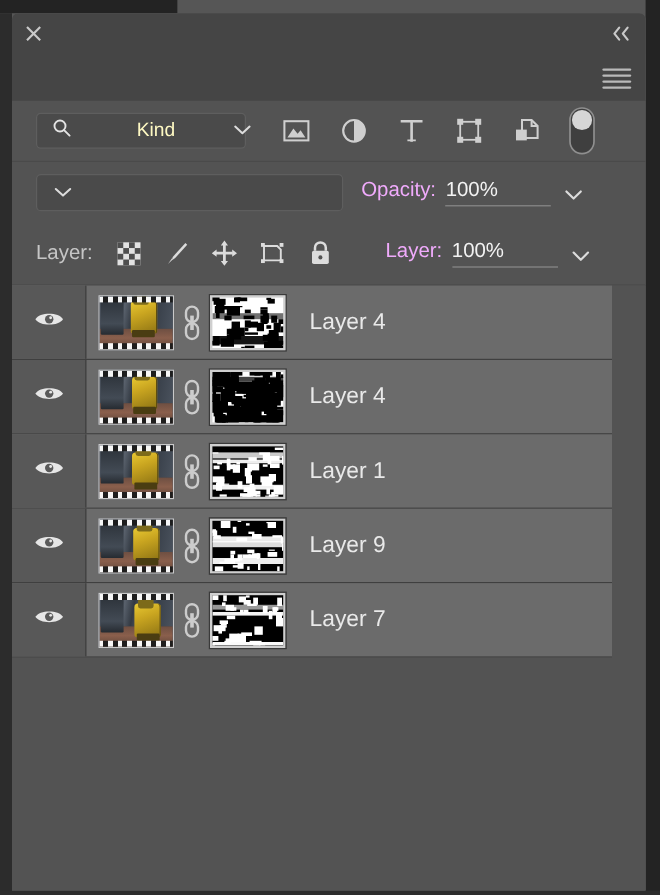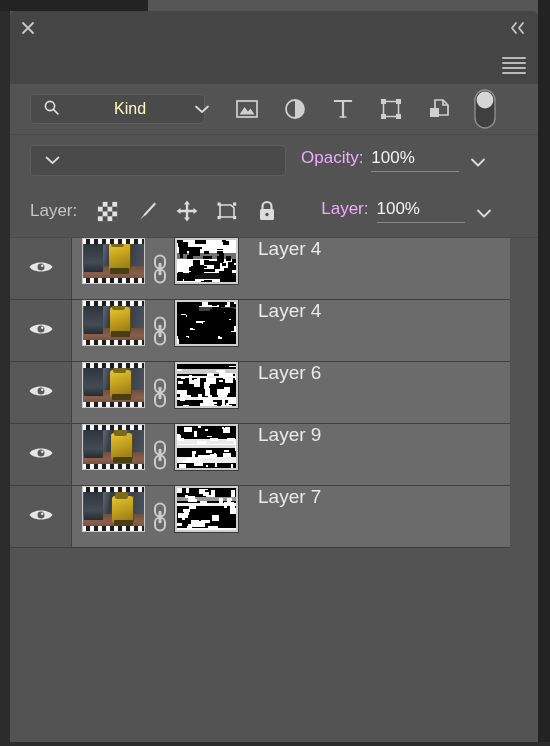--- a/index.html
+++ b/index.html
@@ -239,20 +239,21 @@
     background: #585858;
     display: flex;
     align-items: center;
     justify-content: center;
     border-right: 1px solid #3f3f3f;
     cursor: pointer;
   }
   .row-body {
     flex: 1 1 auto;
     display: flex;
+    align-items: center;
     padding-left: 10px;
   }
   .thumb {
     width: 63px; height: 46px;
     border: 1px solid #c9c9c9;
     position: relative;
     overflow: hidden;
     background: #3a4049;
     cursor: pointer;
     flex: 0 0 auto;
@@ -806,21 +807,21 @@
                 <div style="position: absolute; background: rgb(255, 255, 255); left: 21.0296px; top: 29.8165px; width: 3.55968px; height: 6.05848px;"></div>
                 <div style="position: absolute; background: rgb(255, 255, 255); left: 28.7213px; top: 14.3872px; width: 10.3203px; height: 6.02007px;"></div>
                 <div style="position: absolute; background: rgb(255, 255, 255); left: 59.4011px; top: 1.34406px; width: 6.21414px; height: 7.09107px;"></div>
                 <div style="position: absolute; background: rgb(255, 255, 255); left: 60.3076px; top: 4.74805px; width: 2.36988px; height: 7.44514px;"></div>
                 <div style="position: absolute; background: rgb(255, 255, 255); left: 49.4691px; top: 38.642px; width: 2.21856px; height: 3.46275px;"></div>
                 <div style="position: absolute; background: rgb(255, 255, 255); left: 58.1118px; top: 8.61694px; width: 7.53624px; height: 6.93232px;"></div>
                 <div style="position: absolute; background: rgb(255, 255, 255); left: 0px; width: 63px; top: 5.17253px; height: 5.29228px; opacity: 0.791543;"></div>
                 <div style="position: absolute; background: rgb(255, 255, 255); left: 0px; width: 63px; top: 11.6165px; height: 2.55517px; opacity: 0.932779;"></div>
                 <div style="position: absolute; background: rgb(255, 255, 255); left: 0px; width: 63px; top: 32.5848px; height: 3.86909px; opacity: 0.946196;"></div>
               </div>
-      <div class="layer-name">Layer 6</div>
+      <div class="layer-name">Layer 1</div>
     </div>
   </div>
 
   <div class="layer-row">
     <div class="eye-cell">
       <span>
         <svg width="26" height="18" viewBox="0 0 26 18">
           <path d="M1.5 9 C5 3, 21 3, 24.5 9 C21 15, 5 15, 1.5 9 Z" fill="#e6e6e6"></path>
           <circle cx="13" cy="9" r="3.5" fill="#5a5a5a"></circle>
           <circle cx="14.2" cy="7.8" r="1.2" fill="#e6e6e6"></circle>

